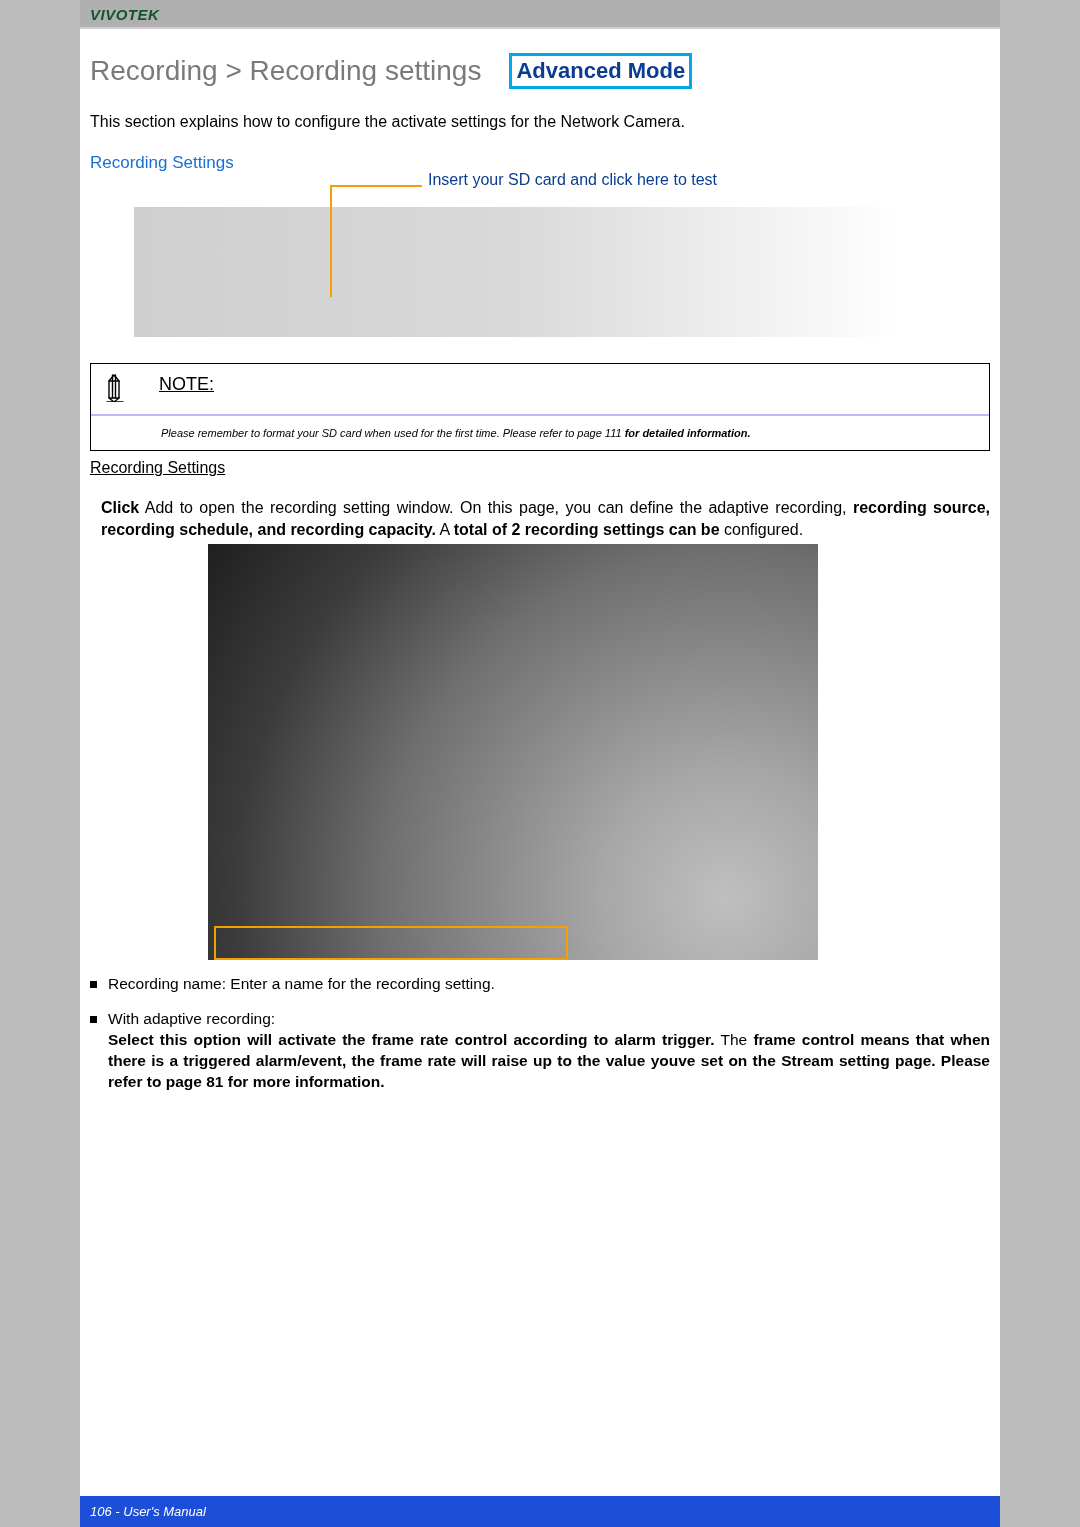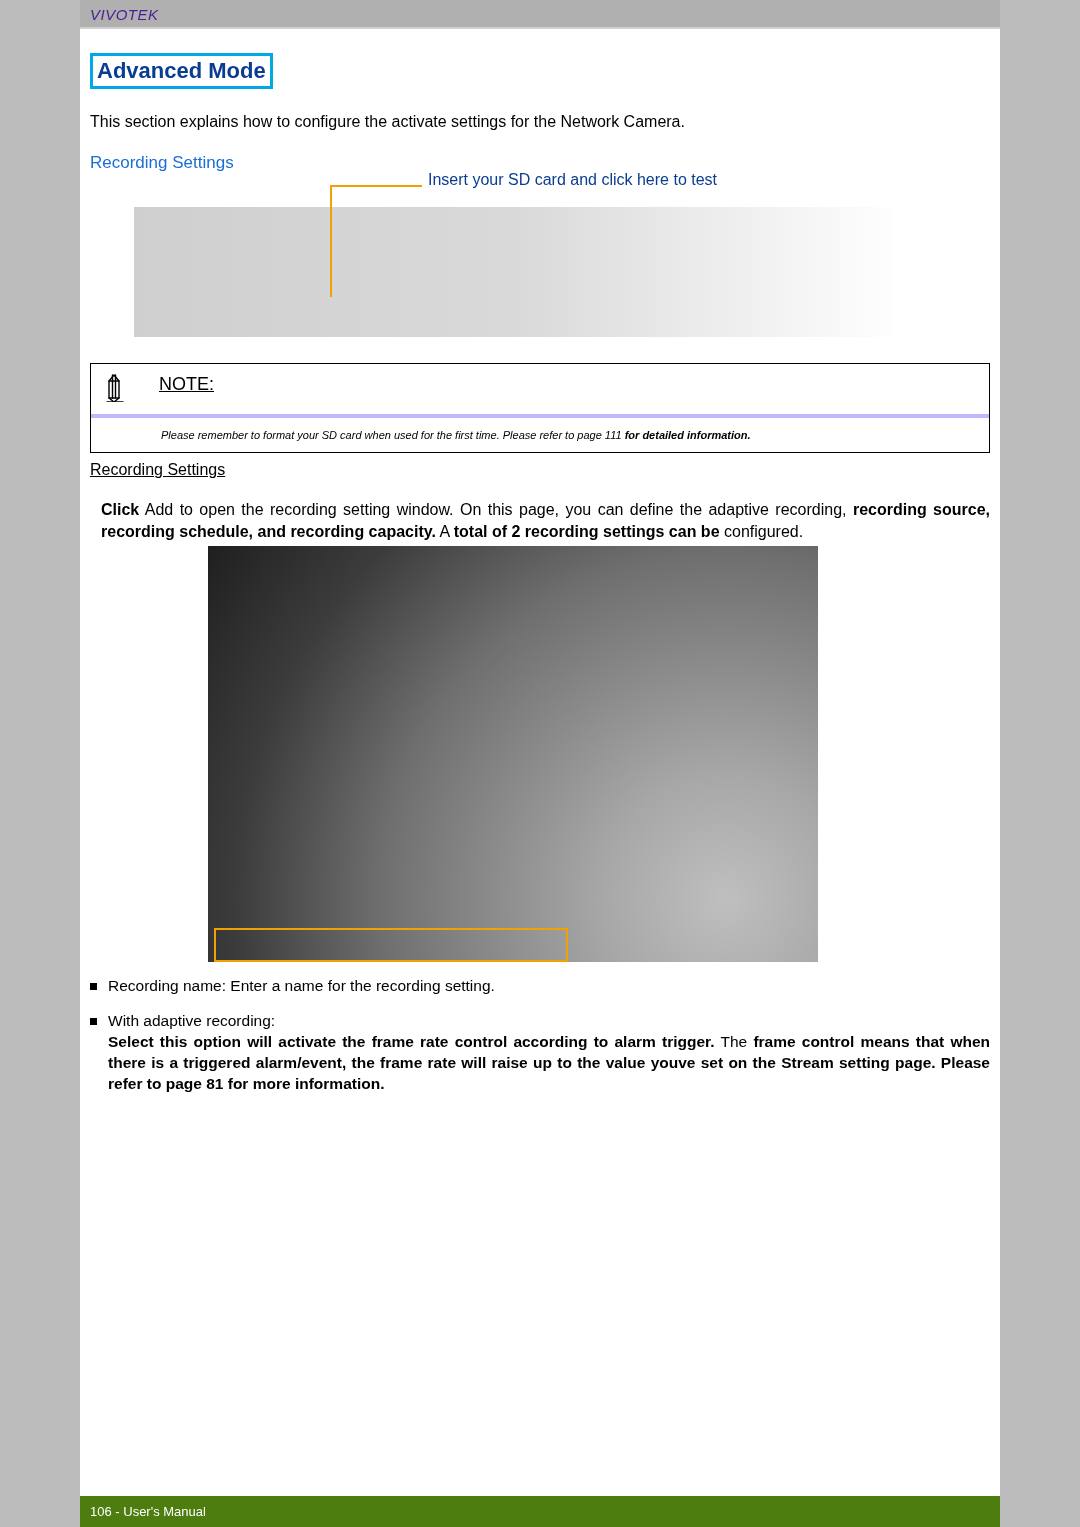--- a/index.html
+++ b/index.html
@@ -12,23 +12,23 @@
   }
   .page {
     width: 920px;
     margin: 0 auto;
     background: #fff;
     min-height: 1527px;
     position: relative;
   }
   .header-bar {
     background: #b0b0b0;
-    color: #4c1d95;
+    color: #14532d;
     font-style: italic;
-    font-weight: normal;
+    font-weight: bold;
     padding: 6px 10px 4px 10px;
     font-size: 15px;
     letter-spacing: 0.5px;
   }
   .hr {
     height: 2px;
     background: #d0d0d0;
     margin-bottom: 24px;
   }
   .content {
@@ -93,21 +93,21 @@
     margin-left: 44px;
     width: 760px;
     height: 130px;
     background: linear-gradient(90deg, #cfcfcf 0%, #d9d9d9 50%, #fefefe 100%);
   }
   .note-box {
     border: 1px solid #000;
     margin-top: 26px;
   }
   .note-head {
-    border-bottom: 4px solid #c4b5fd;
+    border-bottom: 2px solid #c4b5fd;
     padding: 8px 10px 12px 14px;
     display: flex;
     align-items: flex-start;
     gap: 28px;
   }
   .pencil-icon svg { display:block; }
   .note-title {
     font-size: 18px;
     text-decoration: underline;
     margin-top: 2px;
@@ -176,39 +176,41 @@
     background: #000;
   }
   .sub {
     font-weight: bold;
   }
   .footer {
     position: absolute;
     bottom: 0;
     left: 0;
     right: 0;
-    background: #4d7c0f;
+    background: #1d4ed8;
     color: #fff;
+    font-style: italic;
     font-size: 13px;
     padding: 8px 10px;
   }
 </style>
 </head>
 <body>
 
 <div class="page">
 
   <div class="header-bar">
     <span>VIVOTEK</span>
   </div>
   <div class="hr"></div>
 
   <div class="content">
 
     <div class="title-row">
+      <div class="title">Recording &gt; Recording settings</div>
       <div class="badge">Advanced Mode</div>
     </div>
 
     <div class="intro">This section explains how to configure the activate settings for the Network Camera.</div>
 
     <div class="section-link">Recording Settings</div>
 
     <div class="callout-connector">
       <div class="h-line"></div>
       <div class="v-line"></div>

